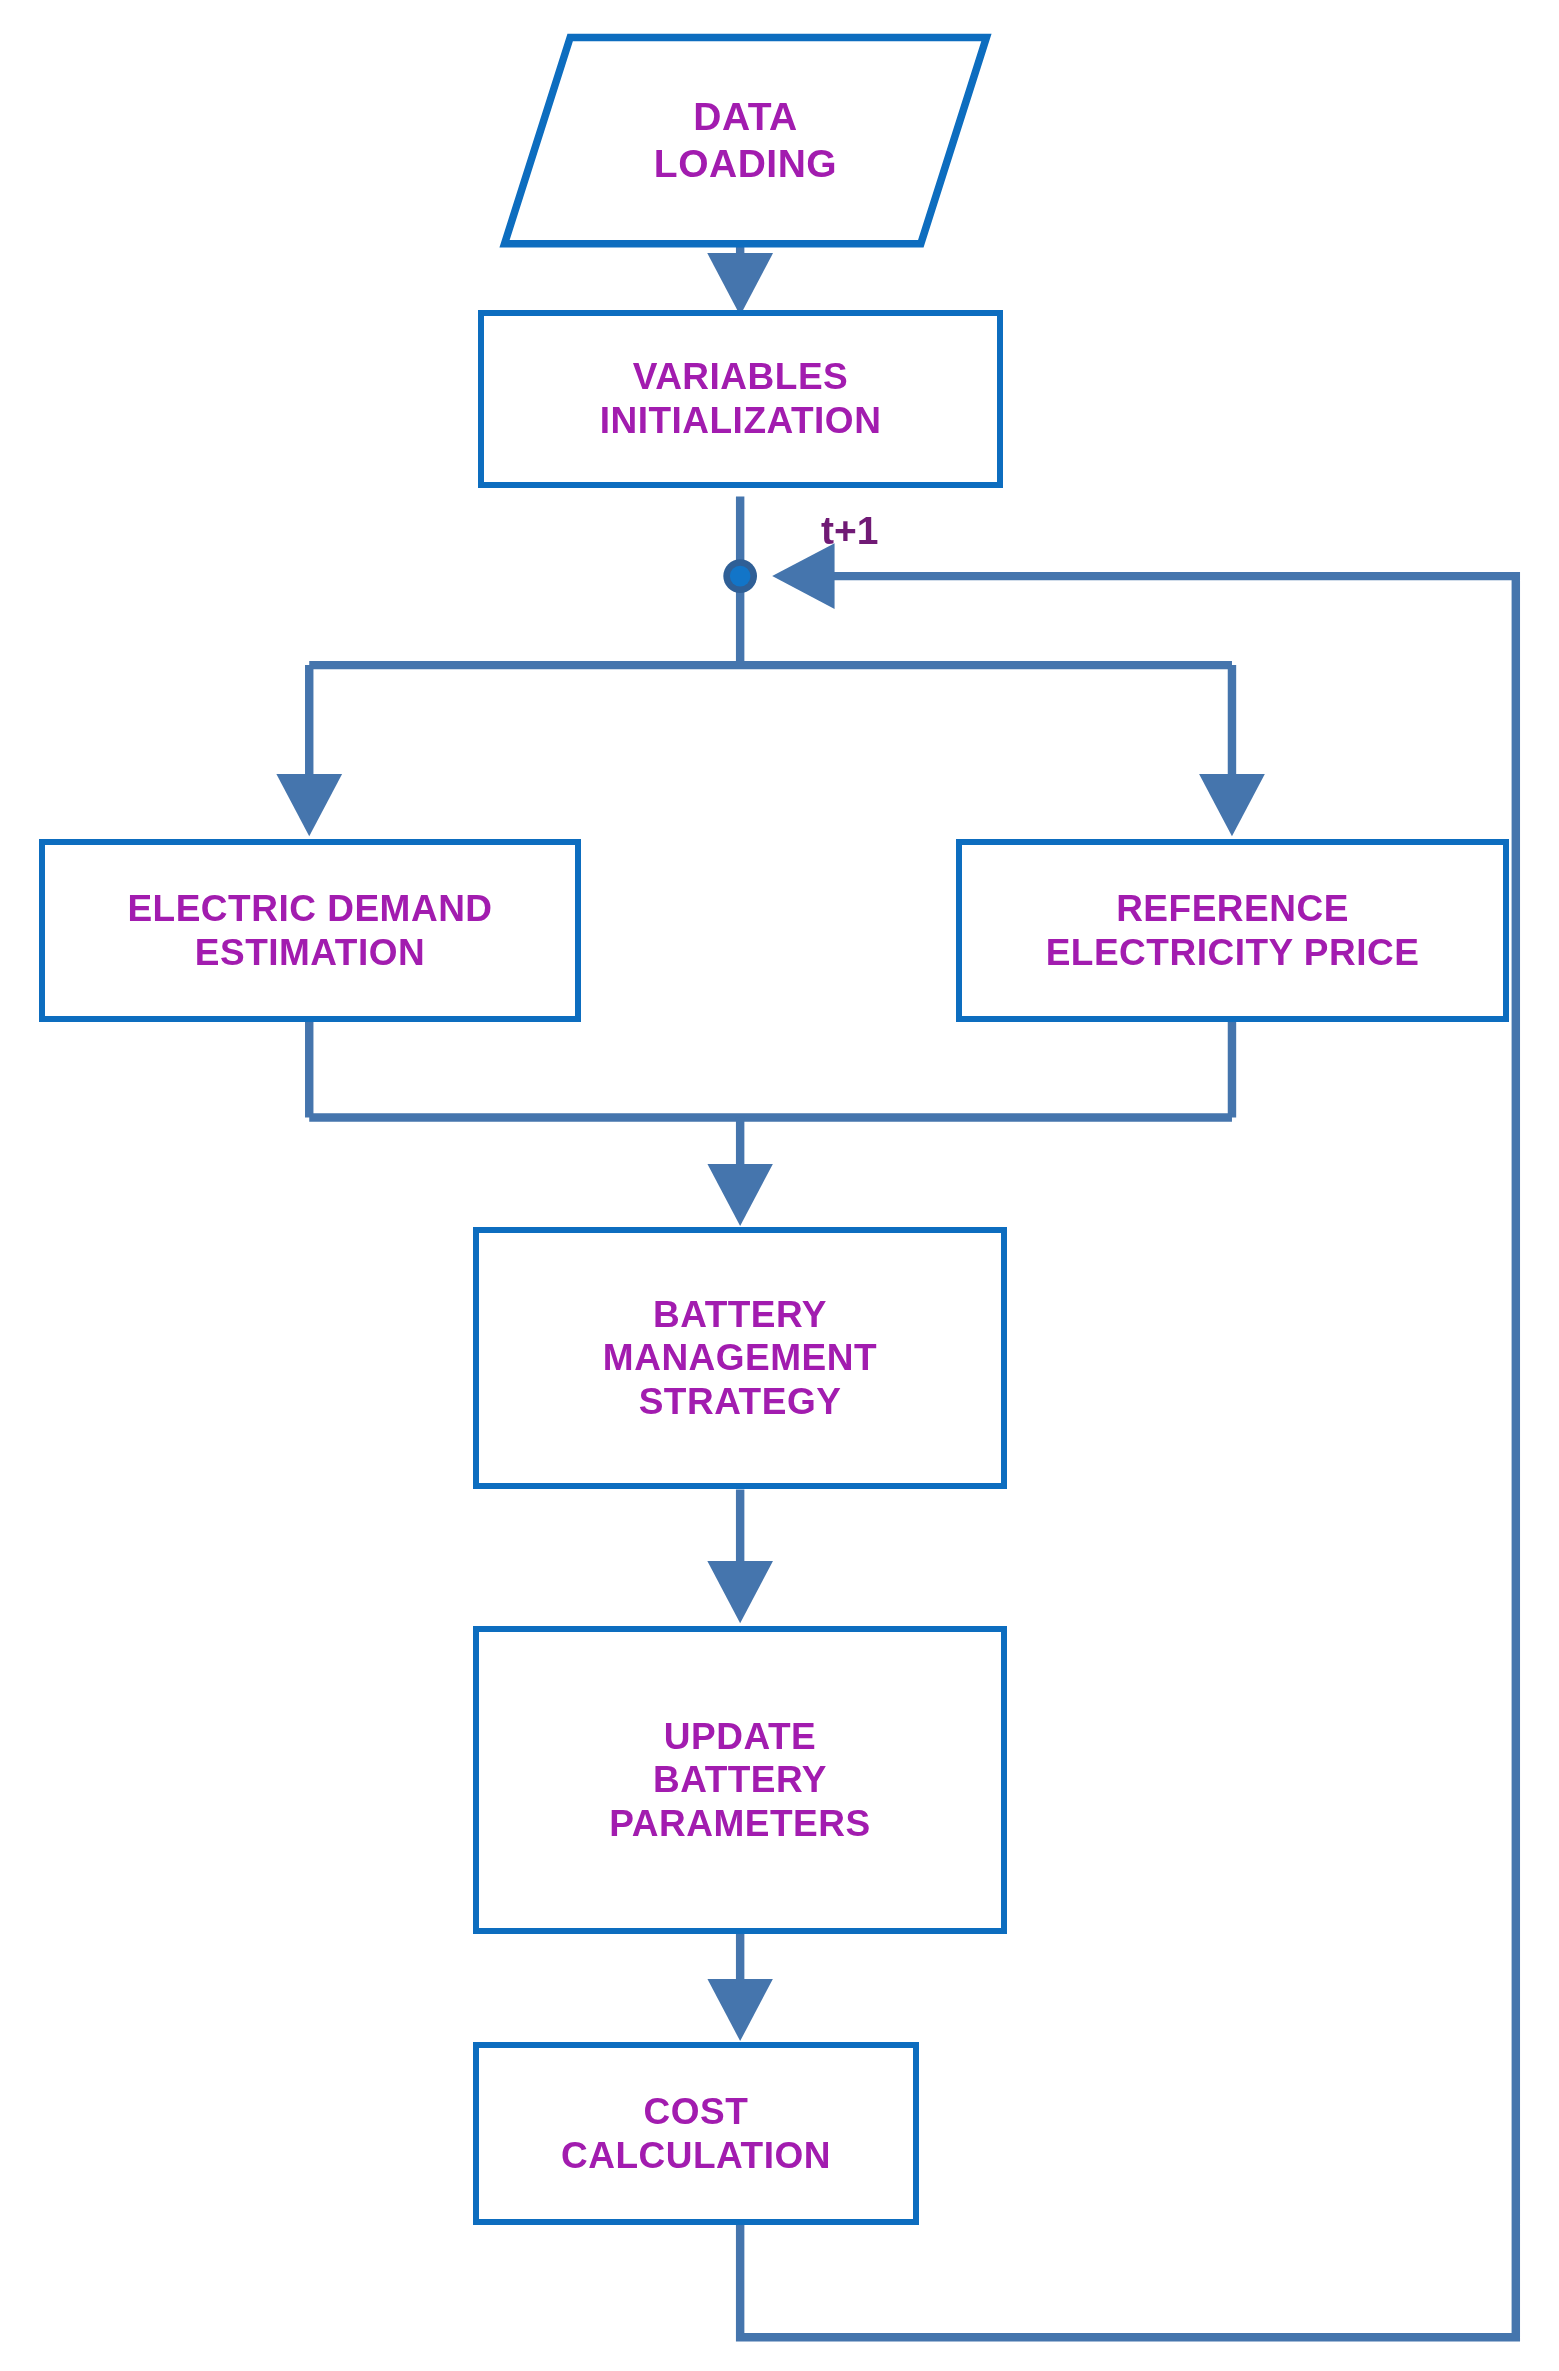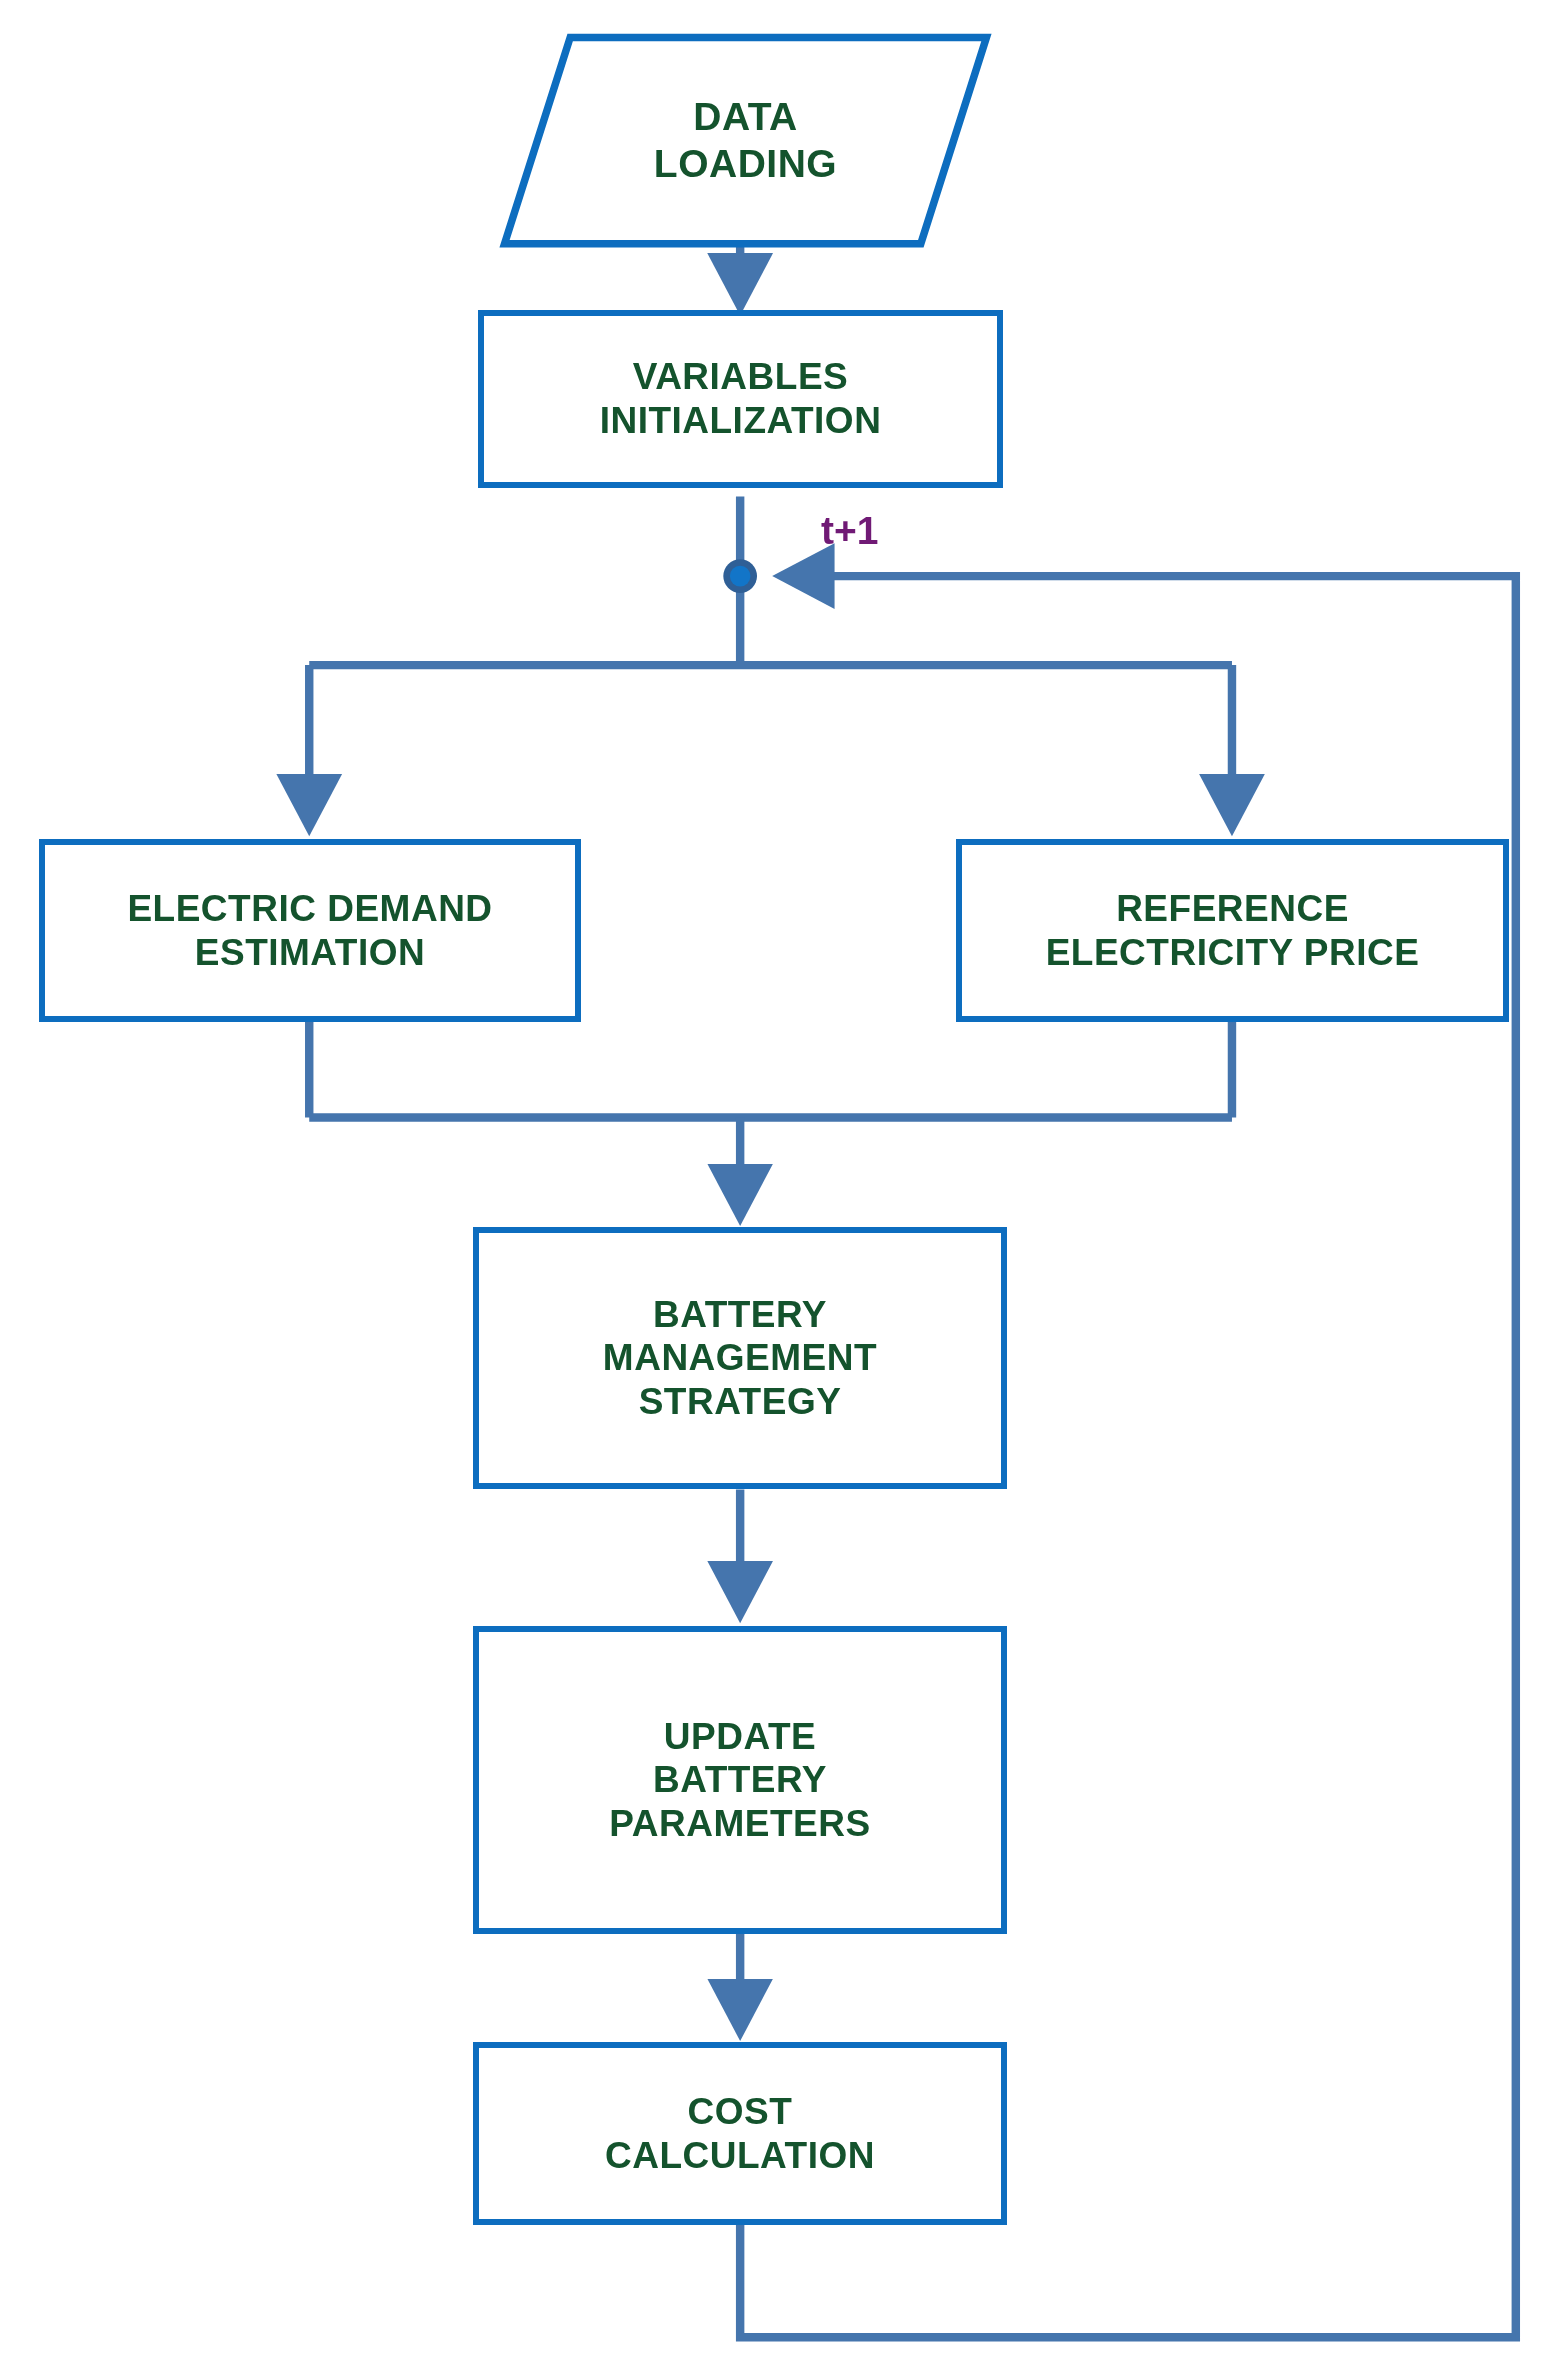--- a/index.html
+++ b/index.html
@@ -25,21 +25,21 @@
     width: 1559px;
     height: 2371px;
   }
   .node {
     position: absolute;
     box-sizing: border-box;
     display: flex;
     align-items: center;
     justify-content: center;
     text-align: center;
-    color: #14532d;
+    color: #a21caf;
     font-weight: bold;
     letter-spacing: 0.5px;
     line-height: 1.18;
     z-index: 3;
   }
   .node-rect {
     border: 6.6px solid #0d6dbf;
     background: #ffffff;
   }
   .node-para {
@@ -138,19 +138,19 @@
 MANAGEMENT
 STRATEGY</span>
   </div>
 
   <div class="node node-rect" style="left:473px; top:1626px; width:534px; height:308px; font-size:37px;">
     <span class="node-label">UPDATE
 BATTERY
 PARAMETERS</span>
   </div>
 
-  <div class="node node-rect" style="left:473px; top:2042px; width:534px; height:183px; font-size:37px;">
+  <div class="node node-rect" style="left:473px; top:2042px; width:446px; height:183px; font-size:37px;">
     <span class="node-label">COST
 CALCULATION</span>
   </div>
 
 </div>
 
 
 </body></html>

